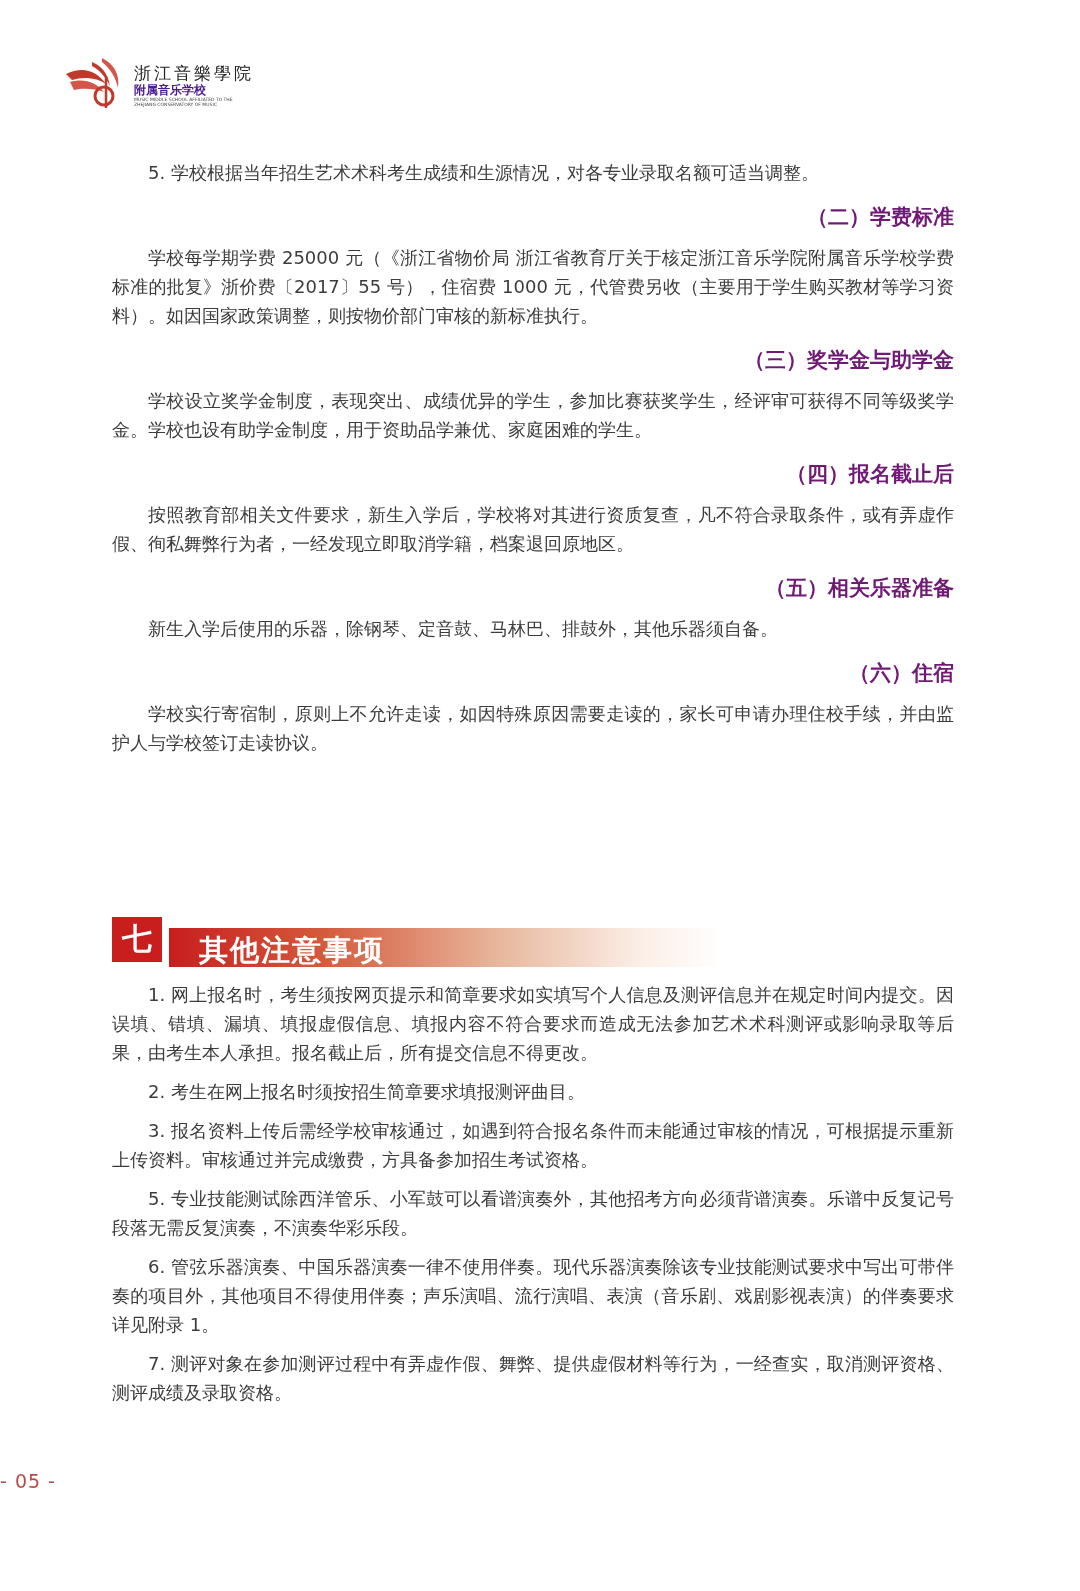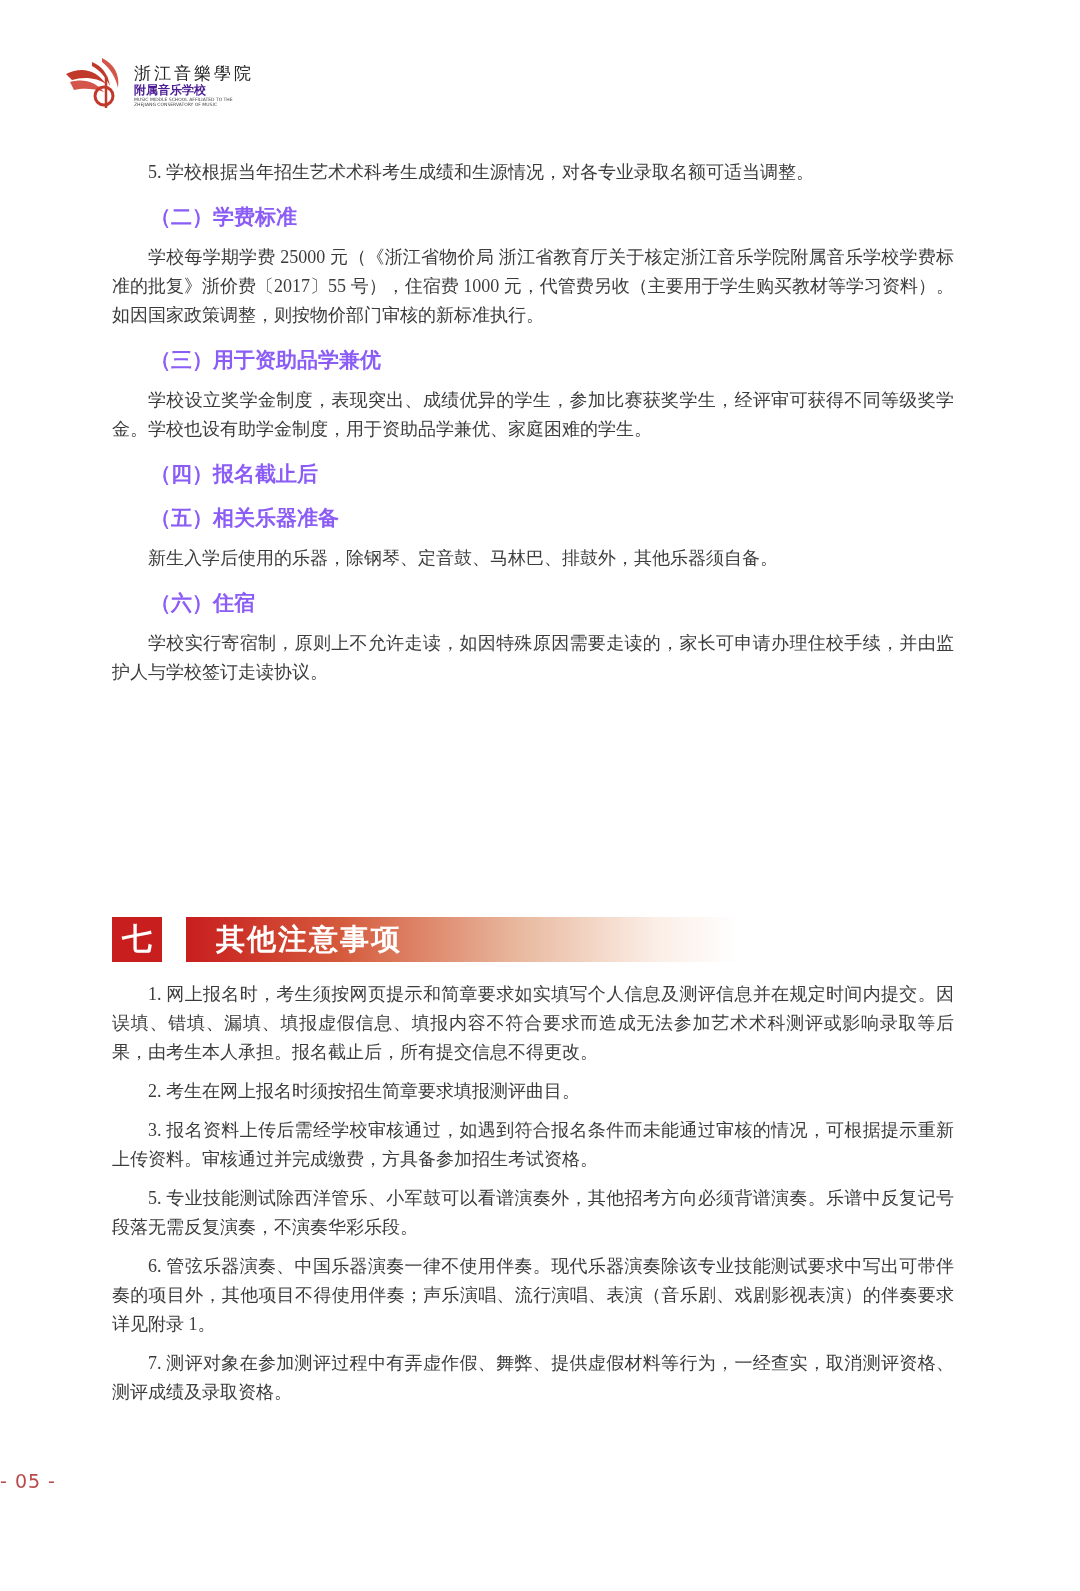--- a/index.html
+++ b/index.html
@@ -7,29 +7,29 @@
          font-family:"DejaVu Sans","Liberation Sans",sans-serif; color:#3a3a3a; }
   .logo { position:absolute; left:62px; top:56px; width:200px; height:56px; }
   .logo-mark { position:absolute; left:0; top:0; width:72px; height:56px; }
   .logo-cn { position:absolute; left:72px; top:6px; font-family:"DejaVu Serif",serif;
              font-size:17px; letter-spacing:3px; color:#222; }
   .logo-sub { position:absolute; left:72px; top:26px; font-size:12px; font-weight:bold; color:#4c1d95; }
   .logo-en { position:absolute; left:72px; top:41px; font-size:4.5px; line-height:5px; color:#444; width:120px; }
 
   .content { position:absolute; left:112px; top:158px; width:842px; }
   p.para { margin:0 0 10px 0; font-size:18px; line-height:29px; text-align:justify; color:#3c3c3c; }
-  p.para.indent { text-indent:36px;font-family:Liberation Serif, serif; }
-  h3.sub { margin:16px 0 12px 38px; font-size:21px; font-weight:bold; color:#8b5cf6; line-height:28px; }
+  p.para.indent { text-indent:36px; }
+  h3.sub { margin:16px 0 12px 38px; font-size:21px; font-weight:bold; color:#701a75; line-height:28px;text-align:right; }
 
   .banner { position:absolute; left:112px; top:917px; width:610px; height:45px; }
   .banner-num { position:absolute; left:0; top:0; width:50px; height:45px; background:#c81e1e;
                 color:#fff; font-family:"DejaVu Serif",serif; font-weight:bold; font-size:30px;
                 display:flex; align-items:center; justify-content:center; }
-  .banner-bar { position:absolute; left:57px; top:0; width:553px; height:45px;
-                background:linear-gradient(90deg,#c81e1e 0%,#d55a3c 28%,#e8b89e 60%,#fbeee6 85%,#ffffff 100%);margin-left:17px; }
+  .banner-bar { position:absolute; left:57px; top:11px; width:553px; height:39px;
+                background:linear-gradient(90deg,#c81e1e 0%,#d55a3c 28%,#e8b89e 60%,#fbeee6 85%,#ffffff 100%); }
   .banner-title { position:absolute; left:30px; top:0; height:45px; line-height:45px;
                   color:#fff; font-family:"DejaVu Serif",serif; font-weight:bold; font-size:29px; letter-spacing:2px; }
 
   .content2 { position:absolute; left:112px; top:980px; width:842px; }
 
   .page-num { position:absolute; left:0; width:1080px; top:1470px; 
               font-size:19px; color:#b84a4a; letter-spacing:1px; }
 </style>
 </head>
 <body>
@@ -47,24 +47,25 @@
   <div class="logo-sub">附属音乐学校</div>
   <div class="logo-en">MUSIC MIDDLE SCHOOL AFFILIATED TO THE ZHEJIANG CONSERVATORY OF MUSIC</div>
 </div>
 
 <div class="content">
   <p class="para indent">5. 学校根据当年招生艺术术科考生成绩和生源情况，对各专业录取名额可适当调整。</p>
 
   <h3 class="sub">（二）学费标准</h3>
   <p class="para indent">学校每学期学费 25000 元（《浙江省物价局 浙江省教育厅关于核定浙江音乐学院附属音乐学校学费标准的批复》浙价费〔2017〕55 号），住宿费 1000 元，代管费另收（主要用于学生购买教材等学习资料）。如因国家政策调整，则按物价部门审核的新标准执行。</p>
 
-  <h3 class="sub">（三）用于资助品学兼优</h3>
+  <h3 class="sub">（三）奖学金与助学金</h3>
   <p class="para indent">学校设立奖学金制度，表现突出、成绩优异的学生，参加比赛获奖学生，经评审可获得不同等级奖学金。学校也设有助学金制度，用于资助品学兼优、家庭困难的学生。</p>
 
   <h3 class="sub">（四）报名截止后</h3>
+  <p class="para indent">按照教育部相关文件要求，新生入学后，学校将对其进行资质复查，凡不符合录取条件，或有弄虚作假、徇私舞弊行为者，一经发现立即取消学籍，档案退回原地区。</p>
 
   <h3 class="sub">（五）相关乐器准备</h3>
   <p class="para indent">新生入学后使用的乐器，除钢琴、定音鼓、马林巴、排鼓外，其他乐器须自备。</p>
 
   <h3 class="sub">（六）住宿</h3>
   <p class="para indent">学校实行寄宿制，原则上不允许走读，如因特殊原因需要走读的，家长可申请办理住校手续，并由监护人与学校签订走读协议。</p>
 </div>
 
 <div class="banner">
   <div class="banner-num">七</div>

